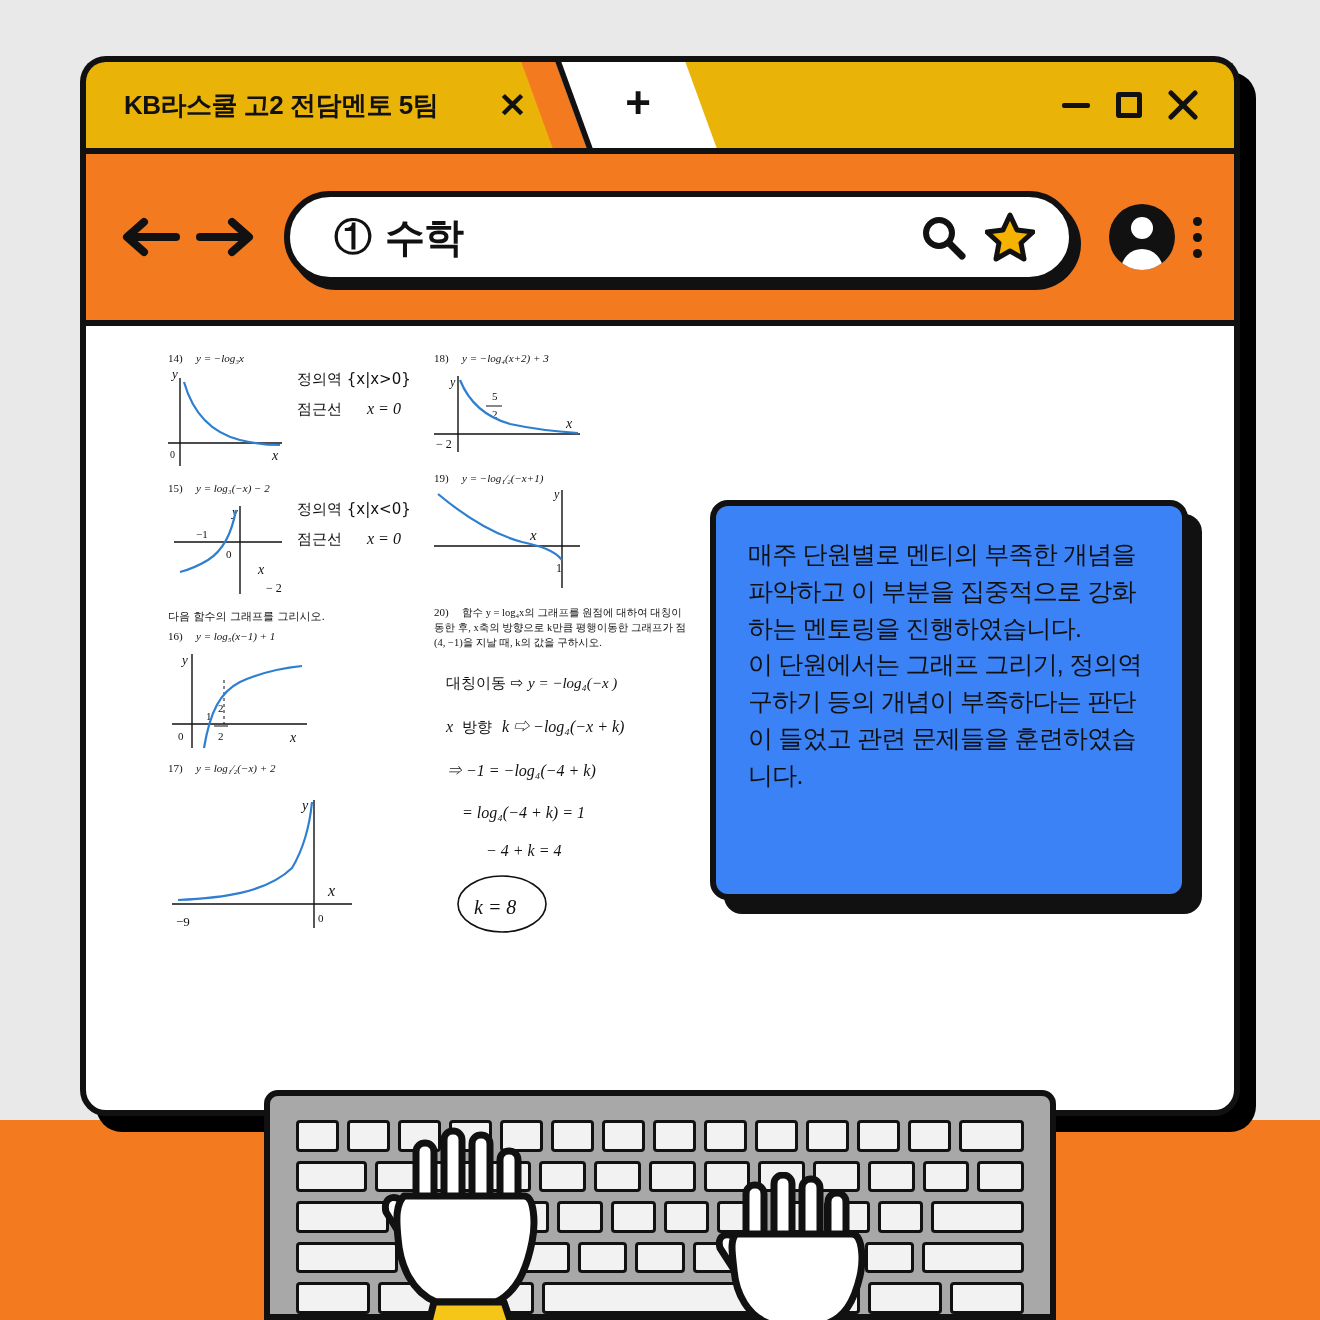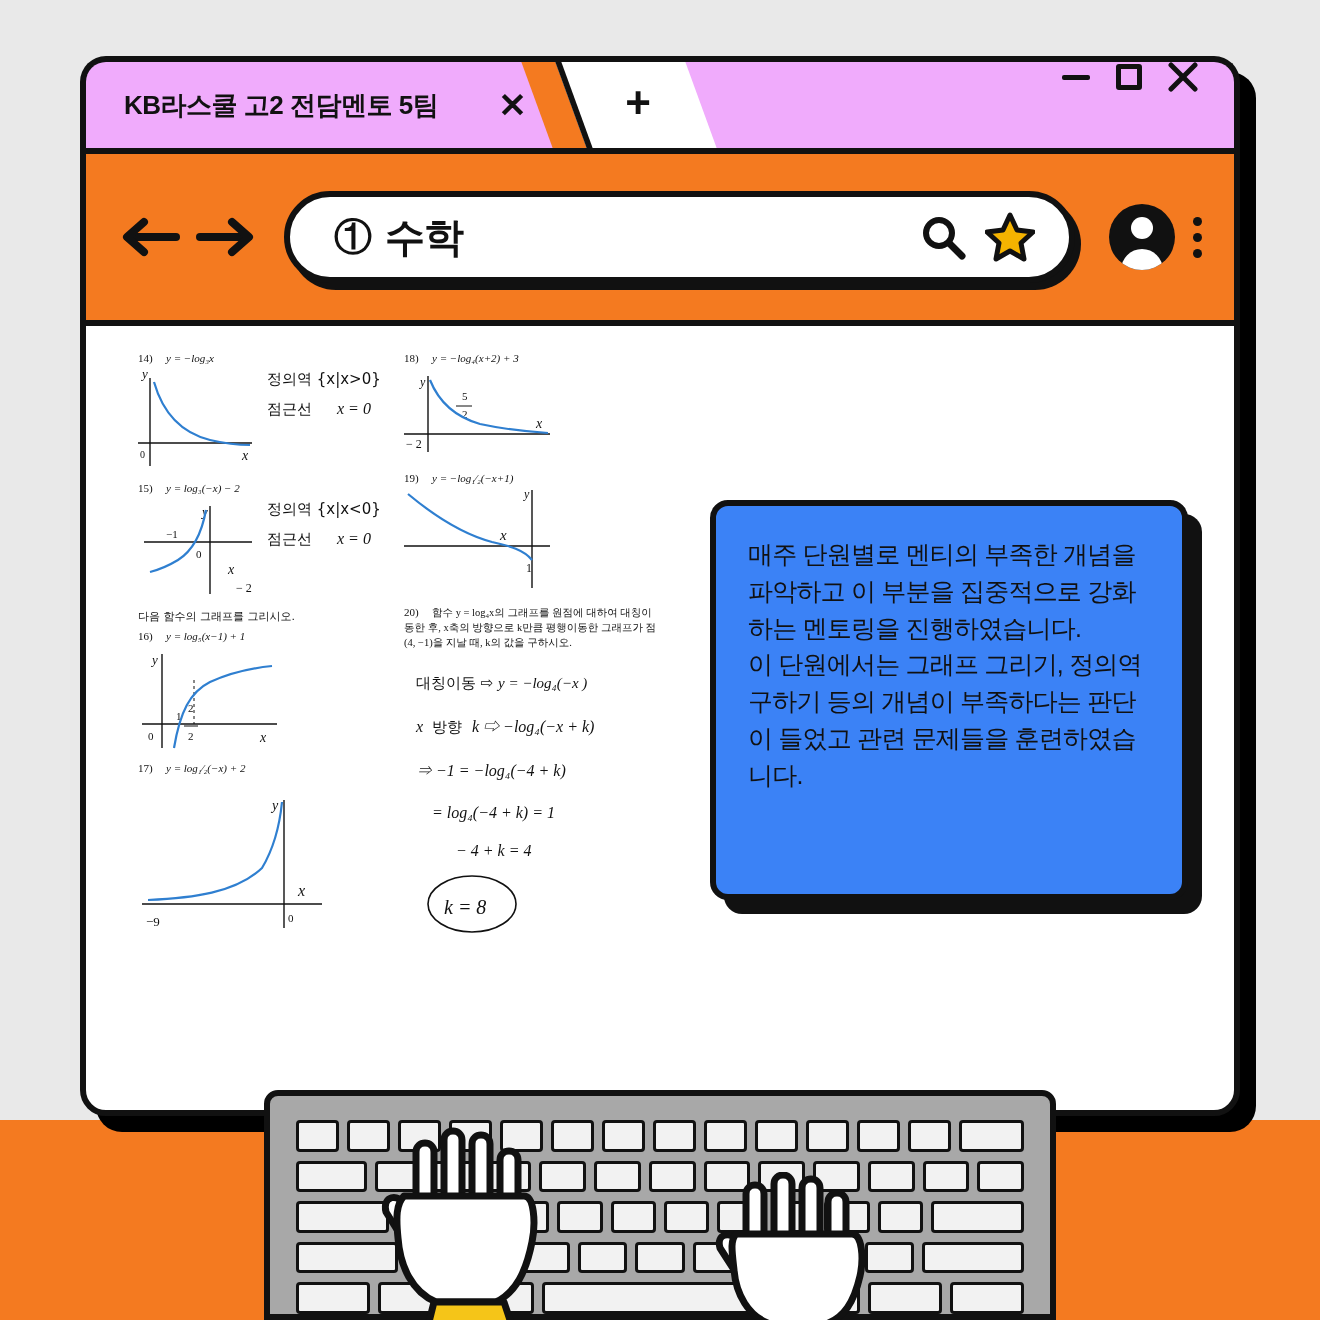--- a/index.html
+++ b/index.html
@@ -27,25 +27,25 @@
   }
   .win-shadow {
     position:absolute; left:96px; top:72px; width:1160px; height:1060px;
     background:#000; border-radius:26px; z-index:1;
   }
 
   
   .titlebar {
     position:relative;
     height:92px;
-    background:#f0abfc;
+    background:#eab308;
     border:6px solid #111;
     border-radius:26px 26px 0 0;
     border-bottom:none;
-    display:flex; align-items:flex-start;
+    display:flex; align-items:center;
     overflow:hidden;
   }
   .tab-active {
     height:100%;
     display:flex; align-items:center;
     padding:0 28px 0 38px;
     position:relative;
   }
   .tab-title {
     font-size:26px; font-weight:bold; color:#111;
@@ -153,21 +153,21 @@
     position:relative;
     height:calc(1060px - 92px - 172px);
     background:#fff;
     border:6px solid #111;
     border-radius:0 0 26px 26px;
     overflow:hidden;
   }
 
   
   .scan {
-    position:absolute; left:46px; top:22px;
+    position:absolute; left:76px; top:22px;
     width:560px; height:640px;
   }
   .scan svg { display:block; }
 
   
   .card-shadow {
     position:absolute; left:638px; top:188px;
     width:478px; height:400px;
     background:#111; border-radius:18px;
   }

